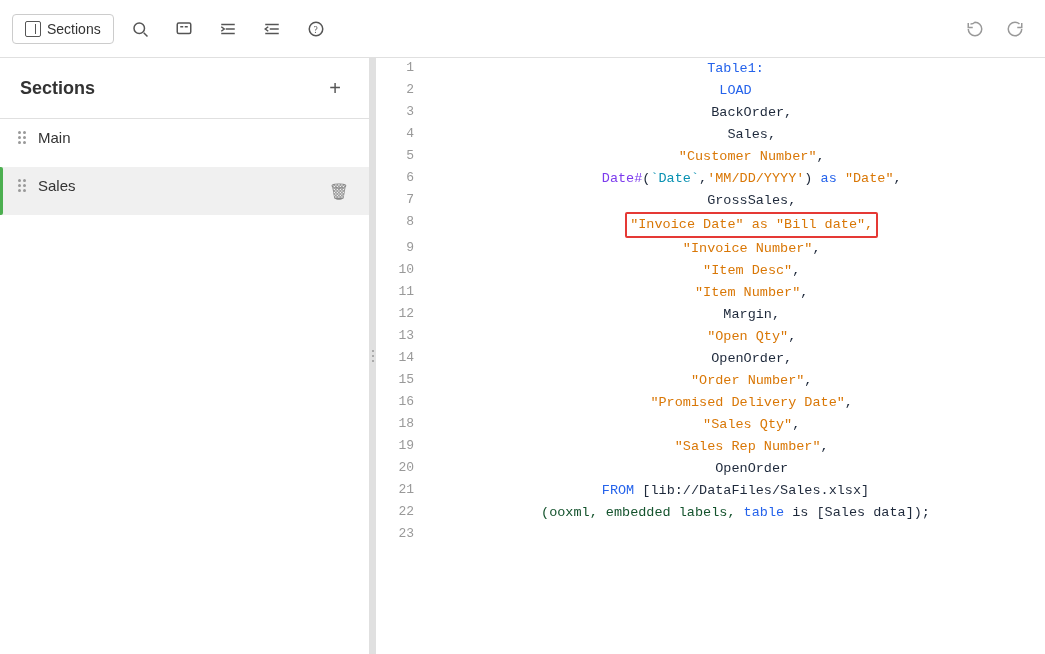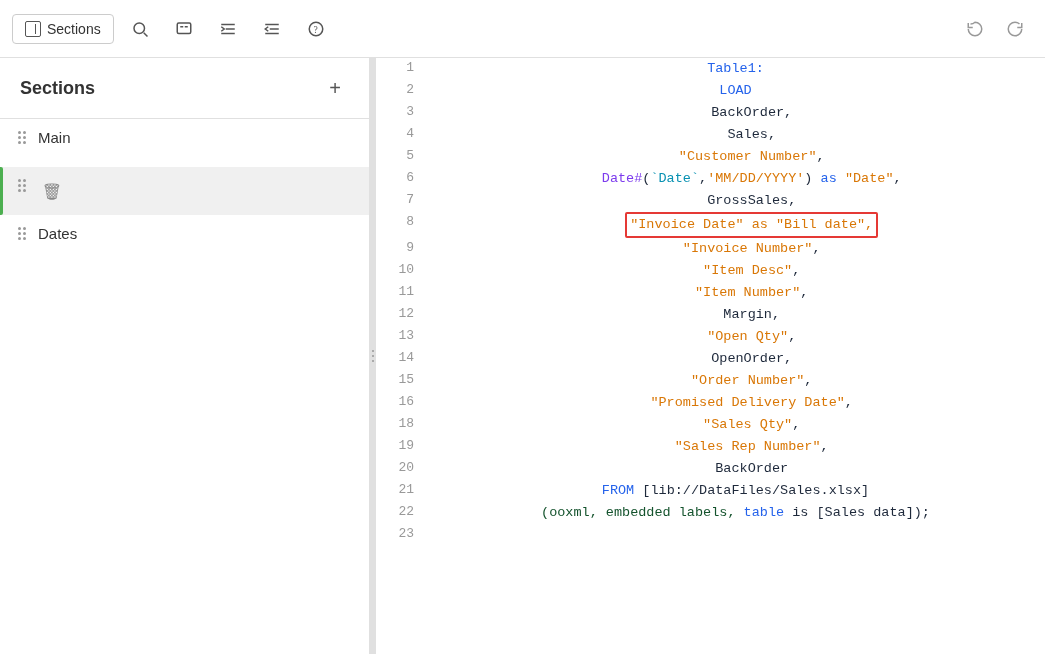--- a/index.html
+++ b/index.html
@@ -341,41 +341,24 @@
             </div>
           <div class="drag-handle-row">
               <div class="drag-dot"></div>
               <div class="drag-dot"></div>
             </div>
           <div class="drag-handle-row">
               <div class="drag-dot"></div>
               <div class="drag-dot"></div>
             </div>
         </div>
+        <span class="sidebar-item-name">Sales</span>
         <span class="sidebar-item-delete">🗑</span>
       </div>
 
-      <div class="sidebar-item">
-        <div class="drag-handle">
-          <div class="drag-handle-row">
-              <div class="drag-dot"></div>
-              <div class="drag-dot"></div>
-            </div>
-          <div class="drag-handle-row">
-              <div class="drag-dot"></div>
-              <div class="drag-dot"></div>
-            </div>
-          <div class="drag-handle-row">
-              <div class="drag-dot"></div>
-              <div class="drag-dot"></div>
-            </div>
-        </div>
-        <span class="sidebar-item-name">Dates</span>
-        <span class="sidebar-item-delete">🗑</span>
-      </div>
 
     </div>
   </div>
 
   <div class="resize-handle">
     <div class="resize-dots">
       <div class="resize-dot"></div>
       <div class="resize-dot"></div>
       <div class="resize-dot"></div>
     </div>
@@ -471,21 +454,21 @@
           <td class="code-line"><span style="color:#1e293b">    </span><span style="color:#d97706">"Sales Qty"</span><span style="color:#1e293b">,</span></td>
         </tr>
 
         <tr class="code-row">
           <td class="line-number">19</td>
           <td class="code-line"><span style="color:#1e293b">    </span><span style="color:#d97706">"Sales Rep Number"</span><span style="color:#1e293b">,</span></td>
         </tr>
 
         <tr class="code-row">
           <td class="line-number">20</td>
-          <td class="code-line"><span style="color:#1e293b">    BackOrder</span></td>
+          <td class="code-line"><span style="color:#1e293b">    OpenOrder</span></td>
         </tr>
 
         <tr class="code-row">
           <td class="line-number">21</td>
           <td class="code-line"><span style="color:#2563eb">FROM </span><span style="color:#1e293b">[lib://DataFiles/Sales.xlsx]</span></td>
         </tr>
 
         <tr class="code-row">
           <td class="line-number">22</td>
           <td class="code-line"><span style="color:#14532d">(ooxml, embedded labels, </span><span style="color:#2563eb">table</span><span style="color:#1e293b"> is [Sales data]);</span></td>

